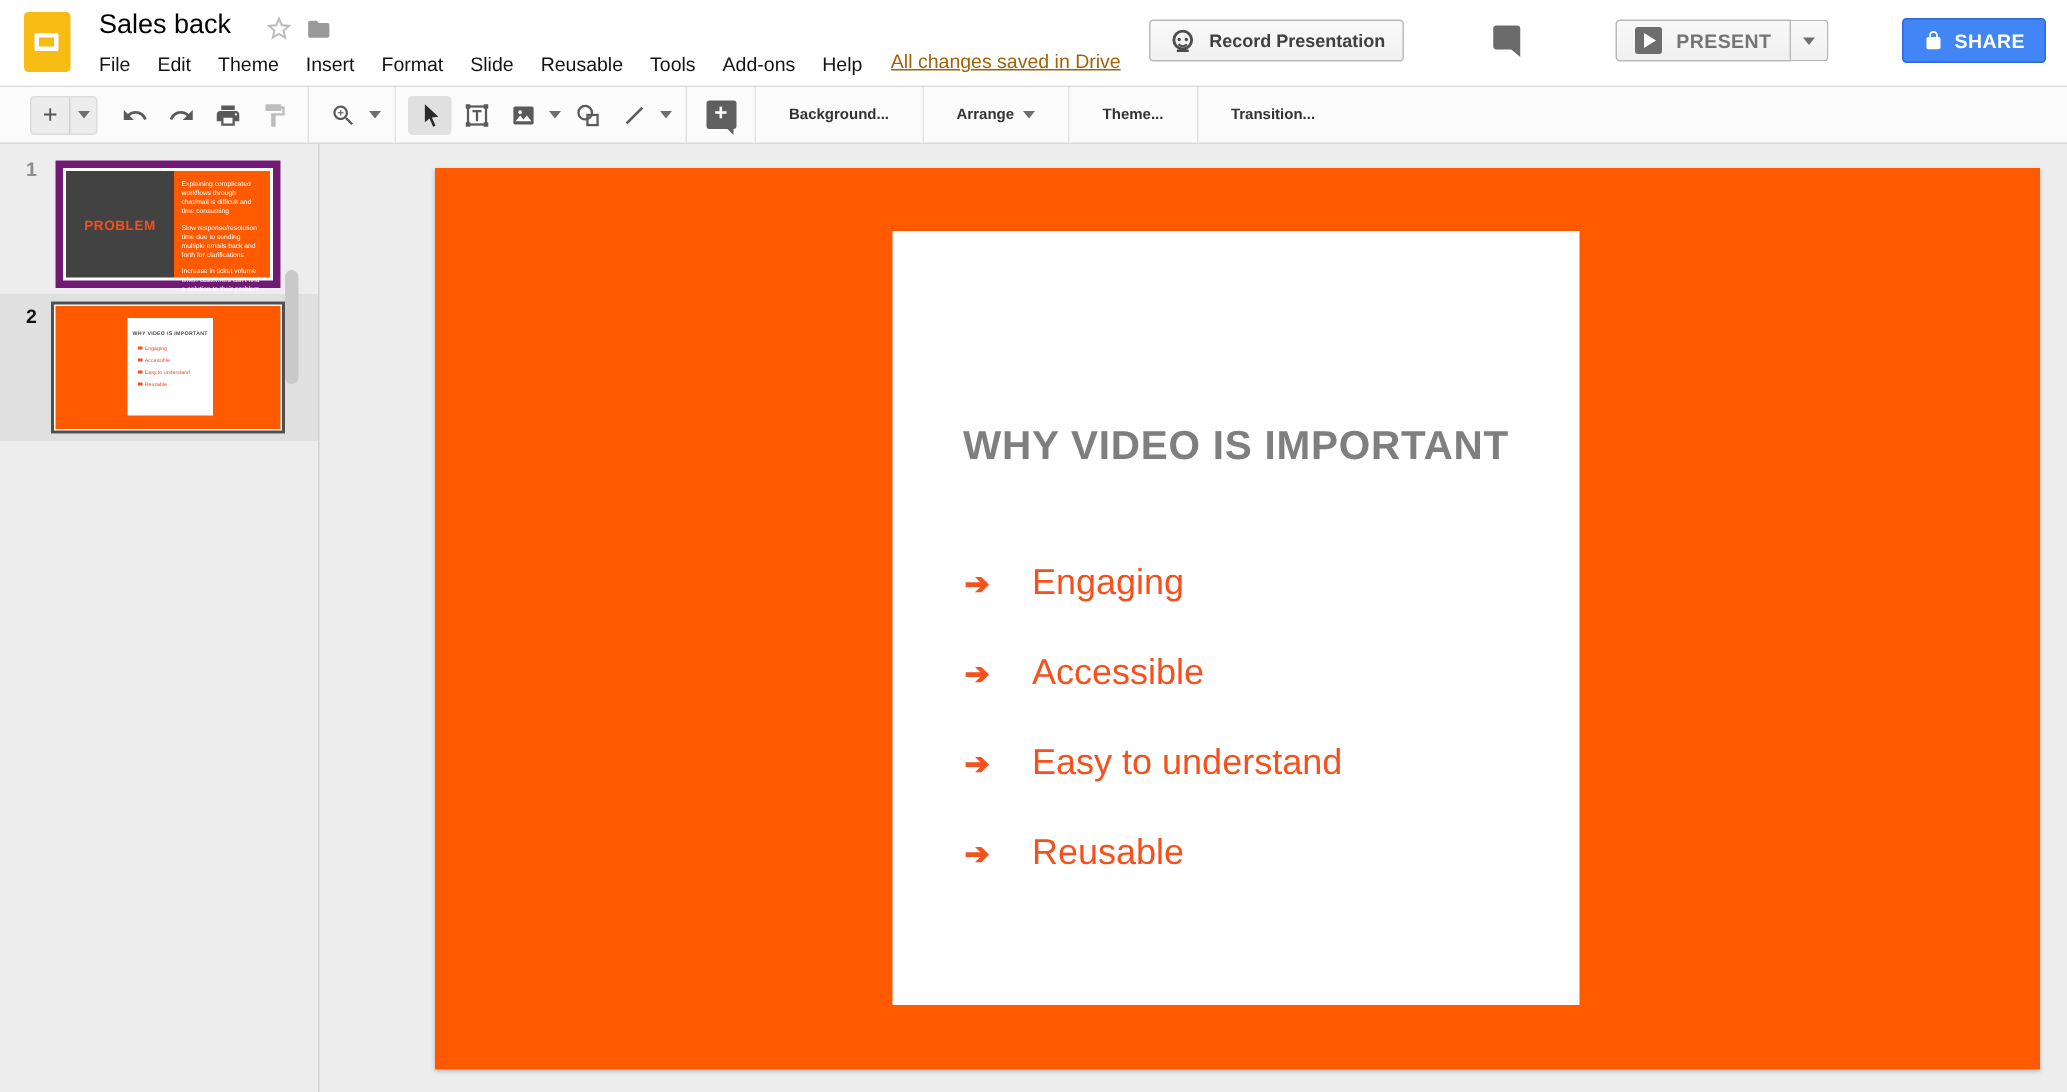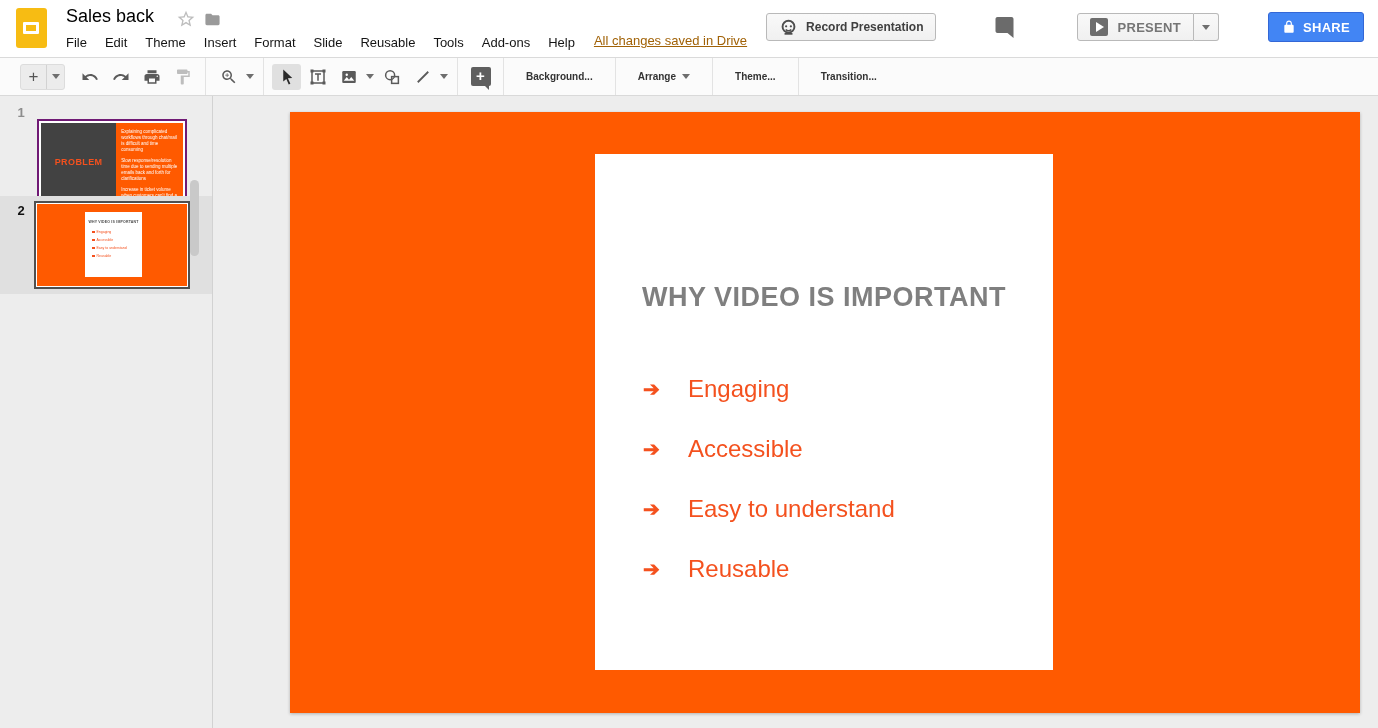--- a/index.html
+++ b/index.html
@@ -53,21 +53,21 @@
                     border-top:5px solid #5f5f5f; border-left:5px solid transparent; }
 
   
   #main { position:absolute; top:96px; left:0; width:1378px; height:632px; }
 
   
   #filmstrip { position:absolute; left:0; top:0; width:213px; height:632px; background:#ededed; border-right:1px solid #d2d2d2; }
   .f-row1 { position:absolute; top:7px; left:0; width:100%; height:86px; }
   .f-num { position:absolute; left:12px; top:2px; width:18px; text-align:center; font-size:13px; }
   .num1 { color:#8d8d8d; font-weight:bold; }
-  .thumb1 { position:absolute; left:37px; top:16px; width:150px; height:85px; background:#fff; border:2px solid #701a75; padding:2px; }
+  .thumb1 { position:absolute; left:37px; top:4px; width:150px; height:85px; background:#fff; border:5px solid #701a75; padding:2px; }
   .t1-body { display:flex; width:100%; height:100%; }
   .t1-dark { width:53%; height:100%; background:#424242; display:flex; align-items:center; justify-content:center; }
   .t1-title { color:#f4511e; font-size:9px; font-weight:bold; letter-spacing:.4px; }
   .t1-orange { width:47%; height:100%; background:#ff5a00; padding:6px 5px; color:#fff; font-size:4.5px; line-height:6px; }
   .t1-orange div { margin-bottom:5px; }
 
   .f-row2 { position:absolute; top:100px; left:0; width:100%; height:98px; background:#e0e0e0; }
   .num2 { top:7px; color:#111; font-weight:bold; }
   .thumb2 { position:absolute; left:34px; top:5px; width:156px; height:88px; border:2px solid #4f4f4f; background:#fff; padding:1px; }
   .t2-body { position:relative; width:100%; height:100%; background:#ff5a00; }

